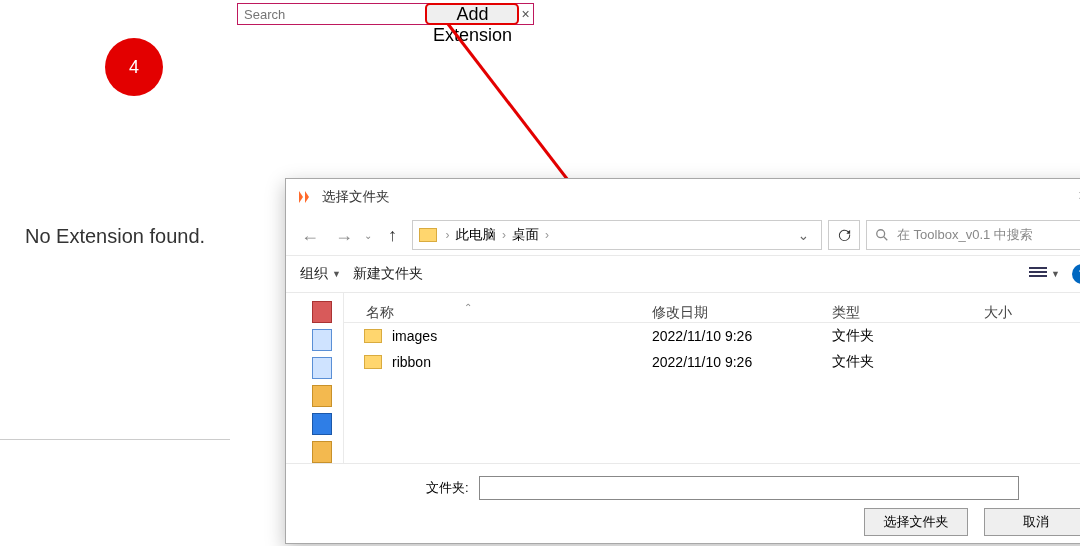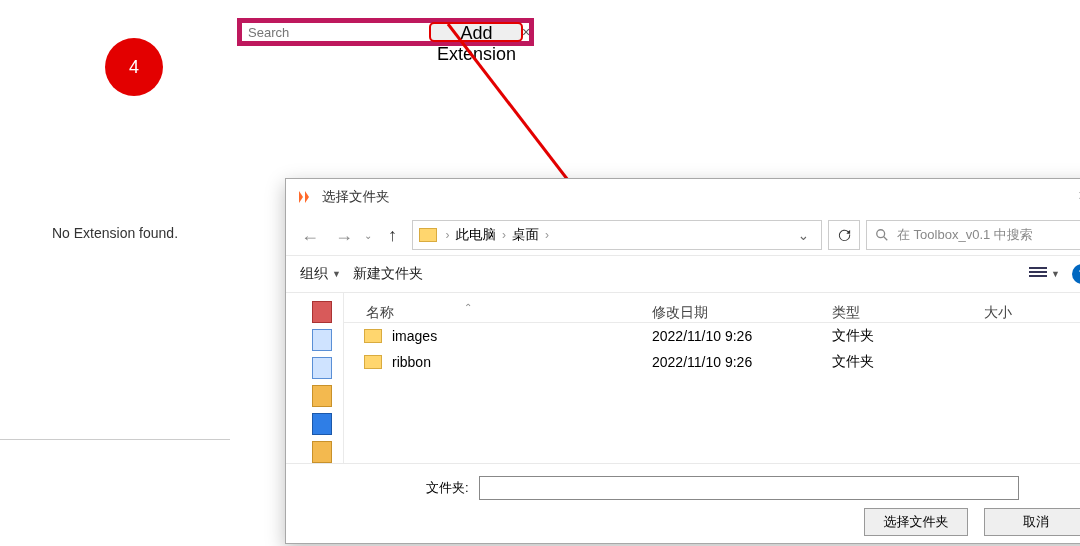--- a/index.html
+++ b/index.html
@@ -24,30 +24,30 @@
       left: 0; top: 0;
       width: 230px;
       height: 440px;
       background: #fff;
       border-bottom: 1px solid #ccc;
     }
     .panel-empty {
       position: absolute;
       top: 225px; left: 0; right: 0;
       text-align: center;
-      font-size: 14px;
+      font-size: 20px;
       color: #333;
     }
     .search-row {
       position: absolute;
-      top: 18px; left: 237px;
-      width: 297px; height: 28px;
+      top: 3px; left: 237px;
+      width: 297px; height: 22px;
       display: flex;
       align-items: stretch;
-      border: 5px solid #be185d;
+      border: 1px solid #be185d;
       background: #fff;
     }
     .search-input {
       flex: 1;
       border: none;
       outline: none;
       padding: 0 6px;
       font-size: 13px;
       color: #777;
     }

